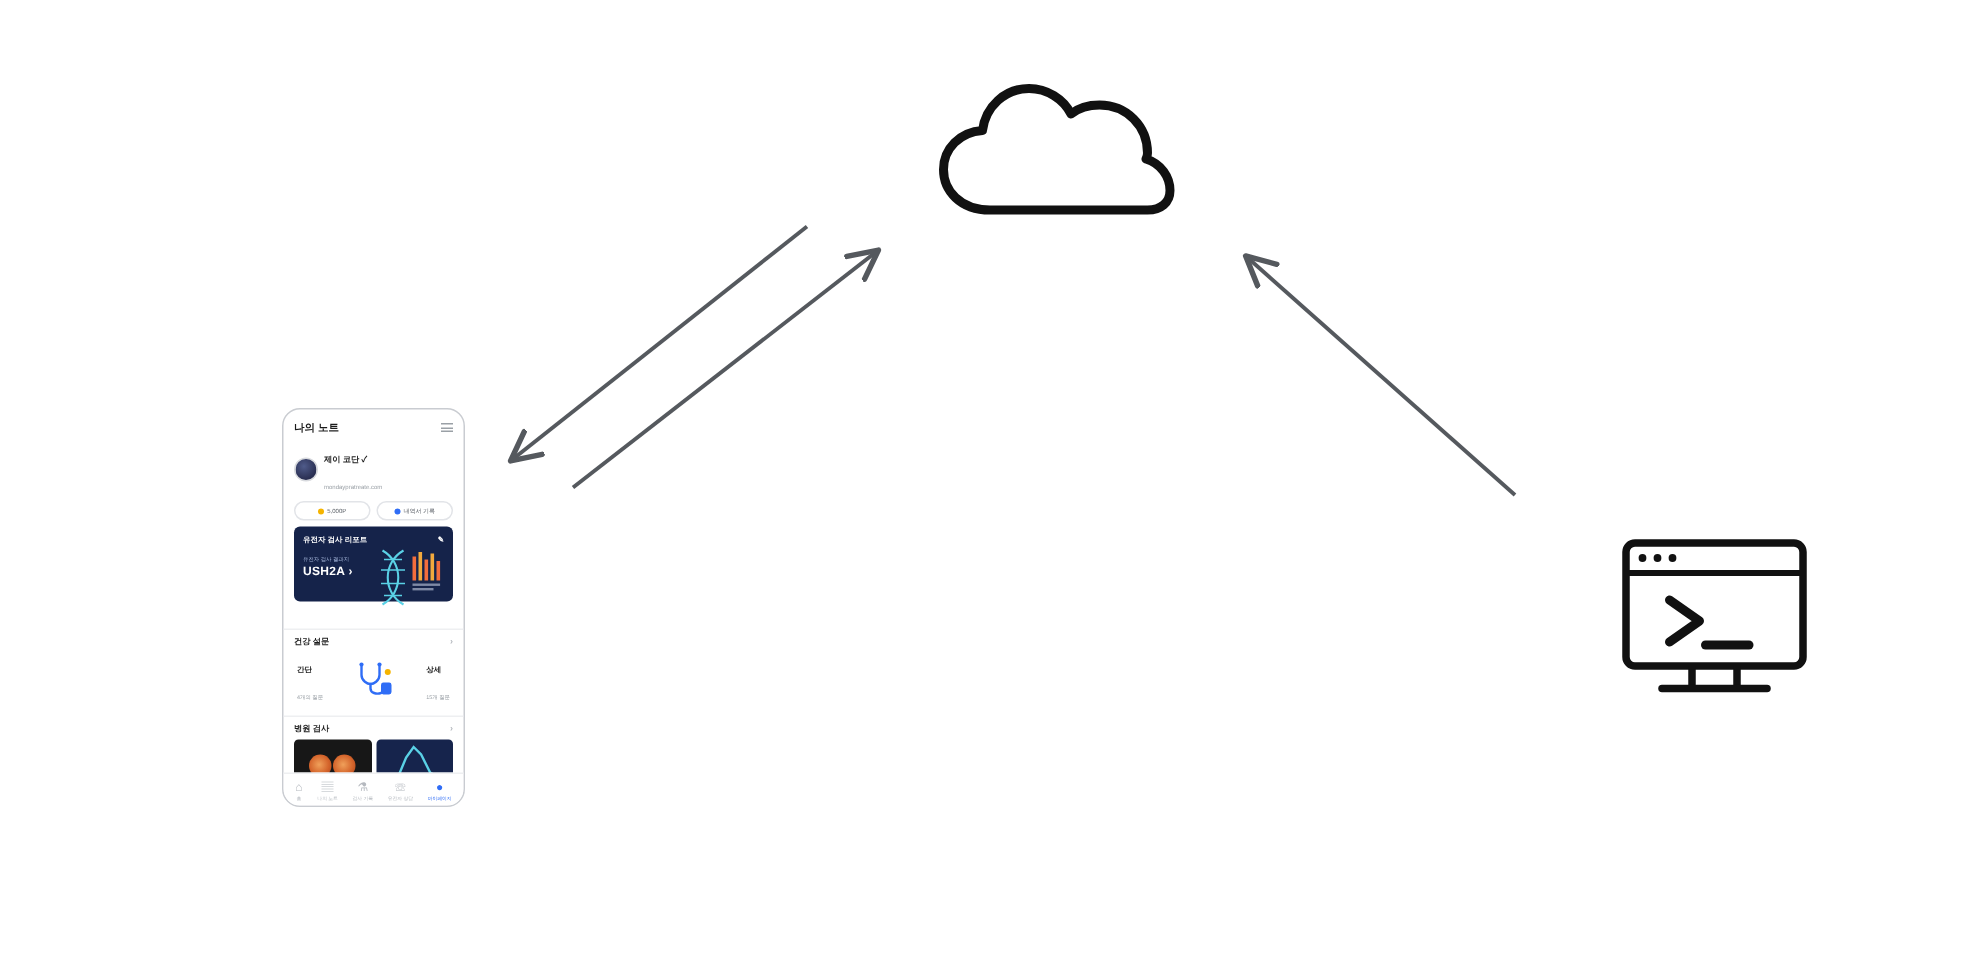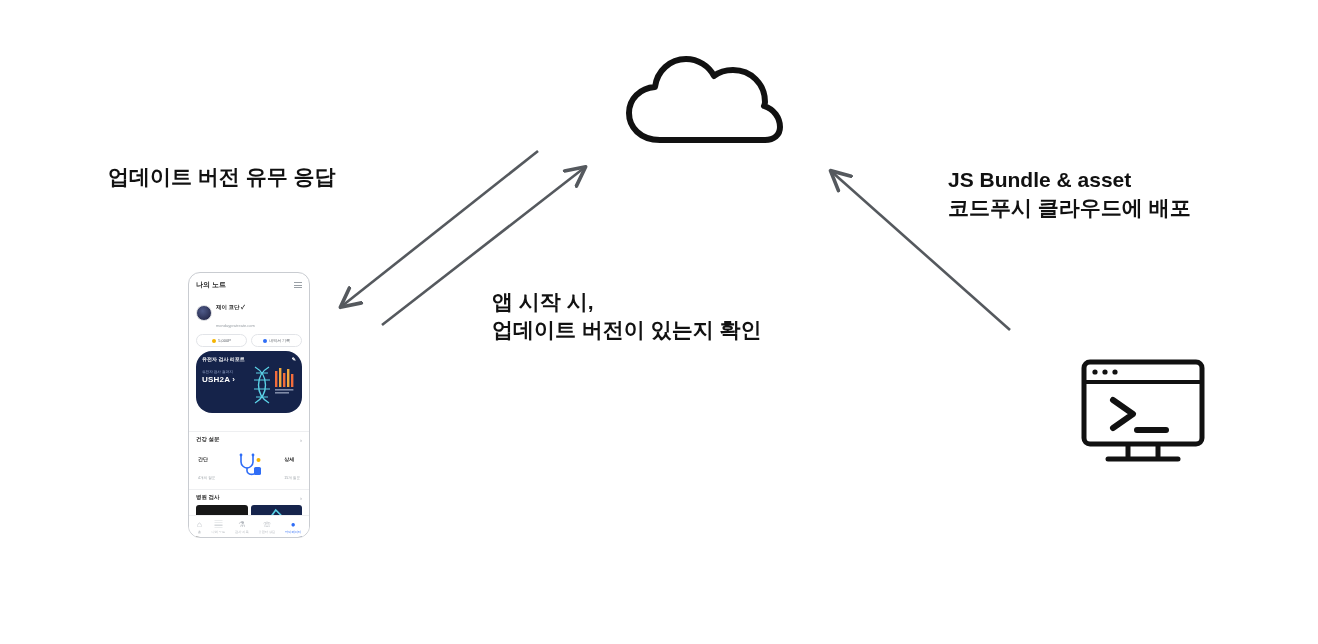--- a/index.html
+++ b/index.html
@@ -126,25 +126,25 @@
     justify-content: center;
     gap: 2px;
     background: #fff;
   }
   .dot-y { width: 4px; height: 4px; border-radius: 50%; background: #f5b400; }
   .dot-b { width: 4px; height: 4px; border-radius: 50%; background: #2f6df6; }
 
   .ph-card {
     margin: 0 7px 18px 7px;
     background: #15234a;
-    border-radius: 16px;
+    border-radius: 4px;
     padding: 5px 6px 6px 6px;
     color: #fff;
     position: relative;
-    height: 62px;
+    height: 50px;
     box-sizing: border-box;
   }
   .ph-card-head {
     display: flex;
     justify-content: space-between;
     align-items: center;
     font-size: 5px;
     font-weight: bold;
     margin-bottom: 8px;
   }
@@ -377,22 +377,17 @@
         <span class="ico">☏</span>
         <span class="lbl">유전자 상담</span>
       </span>
       <span class="ph-tab active">
         <span class="ico">●</span>
         <span class="lbl">마이페이지</span>
       </span>
     </div>
   </div>
 
-  <div class="label" id="label-update-response">업데이트 버전 유무 응답</div>
-
-  <div class="label" id="label-app-start">앱 시작 시,
-업데이트 버전이 있는지 확인</div>
-
-  <div class="label" id="label-js-bundle">JS Bundle &amp; asset
-코드푸시 클라우드에 배포</div>
+
+
 
 
 </div>
 
 </body></html>

